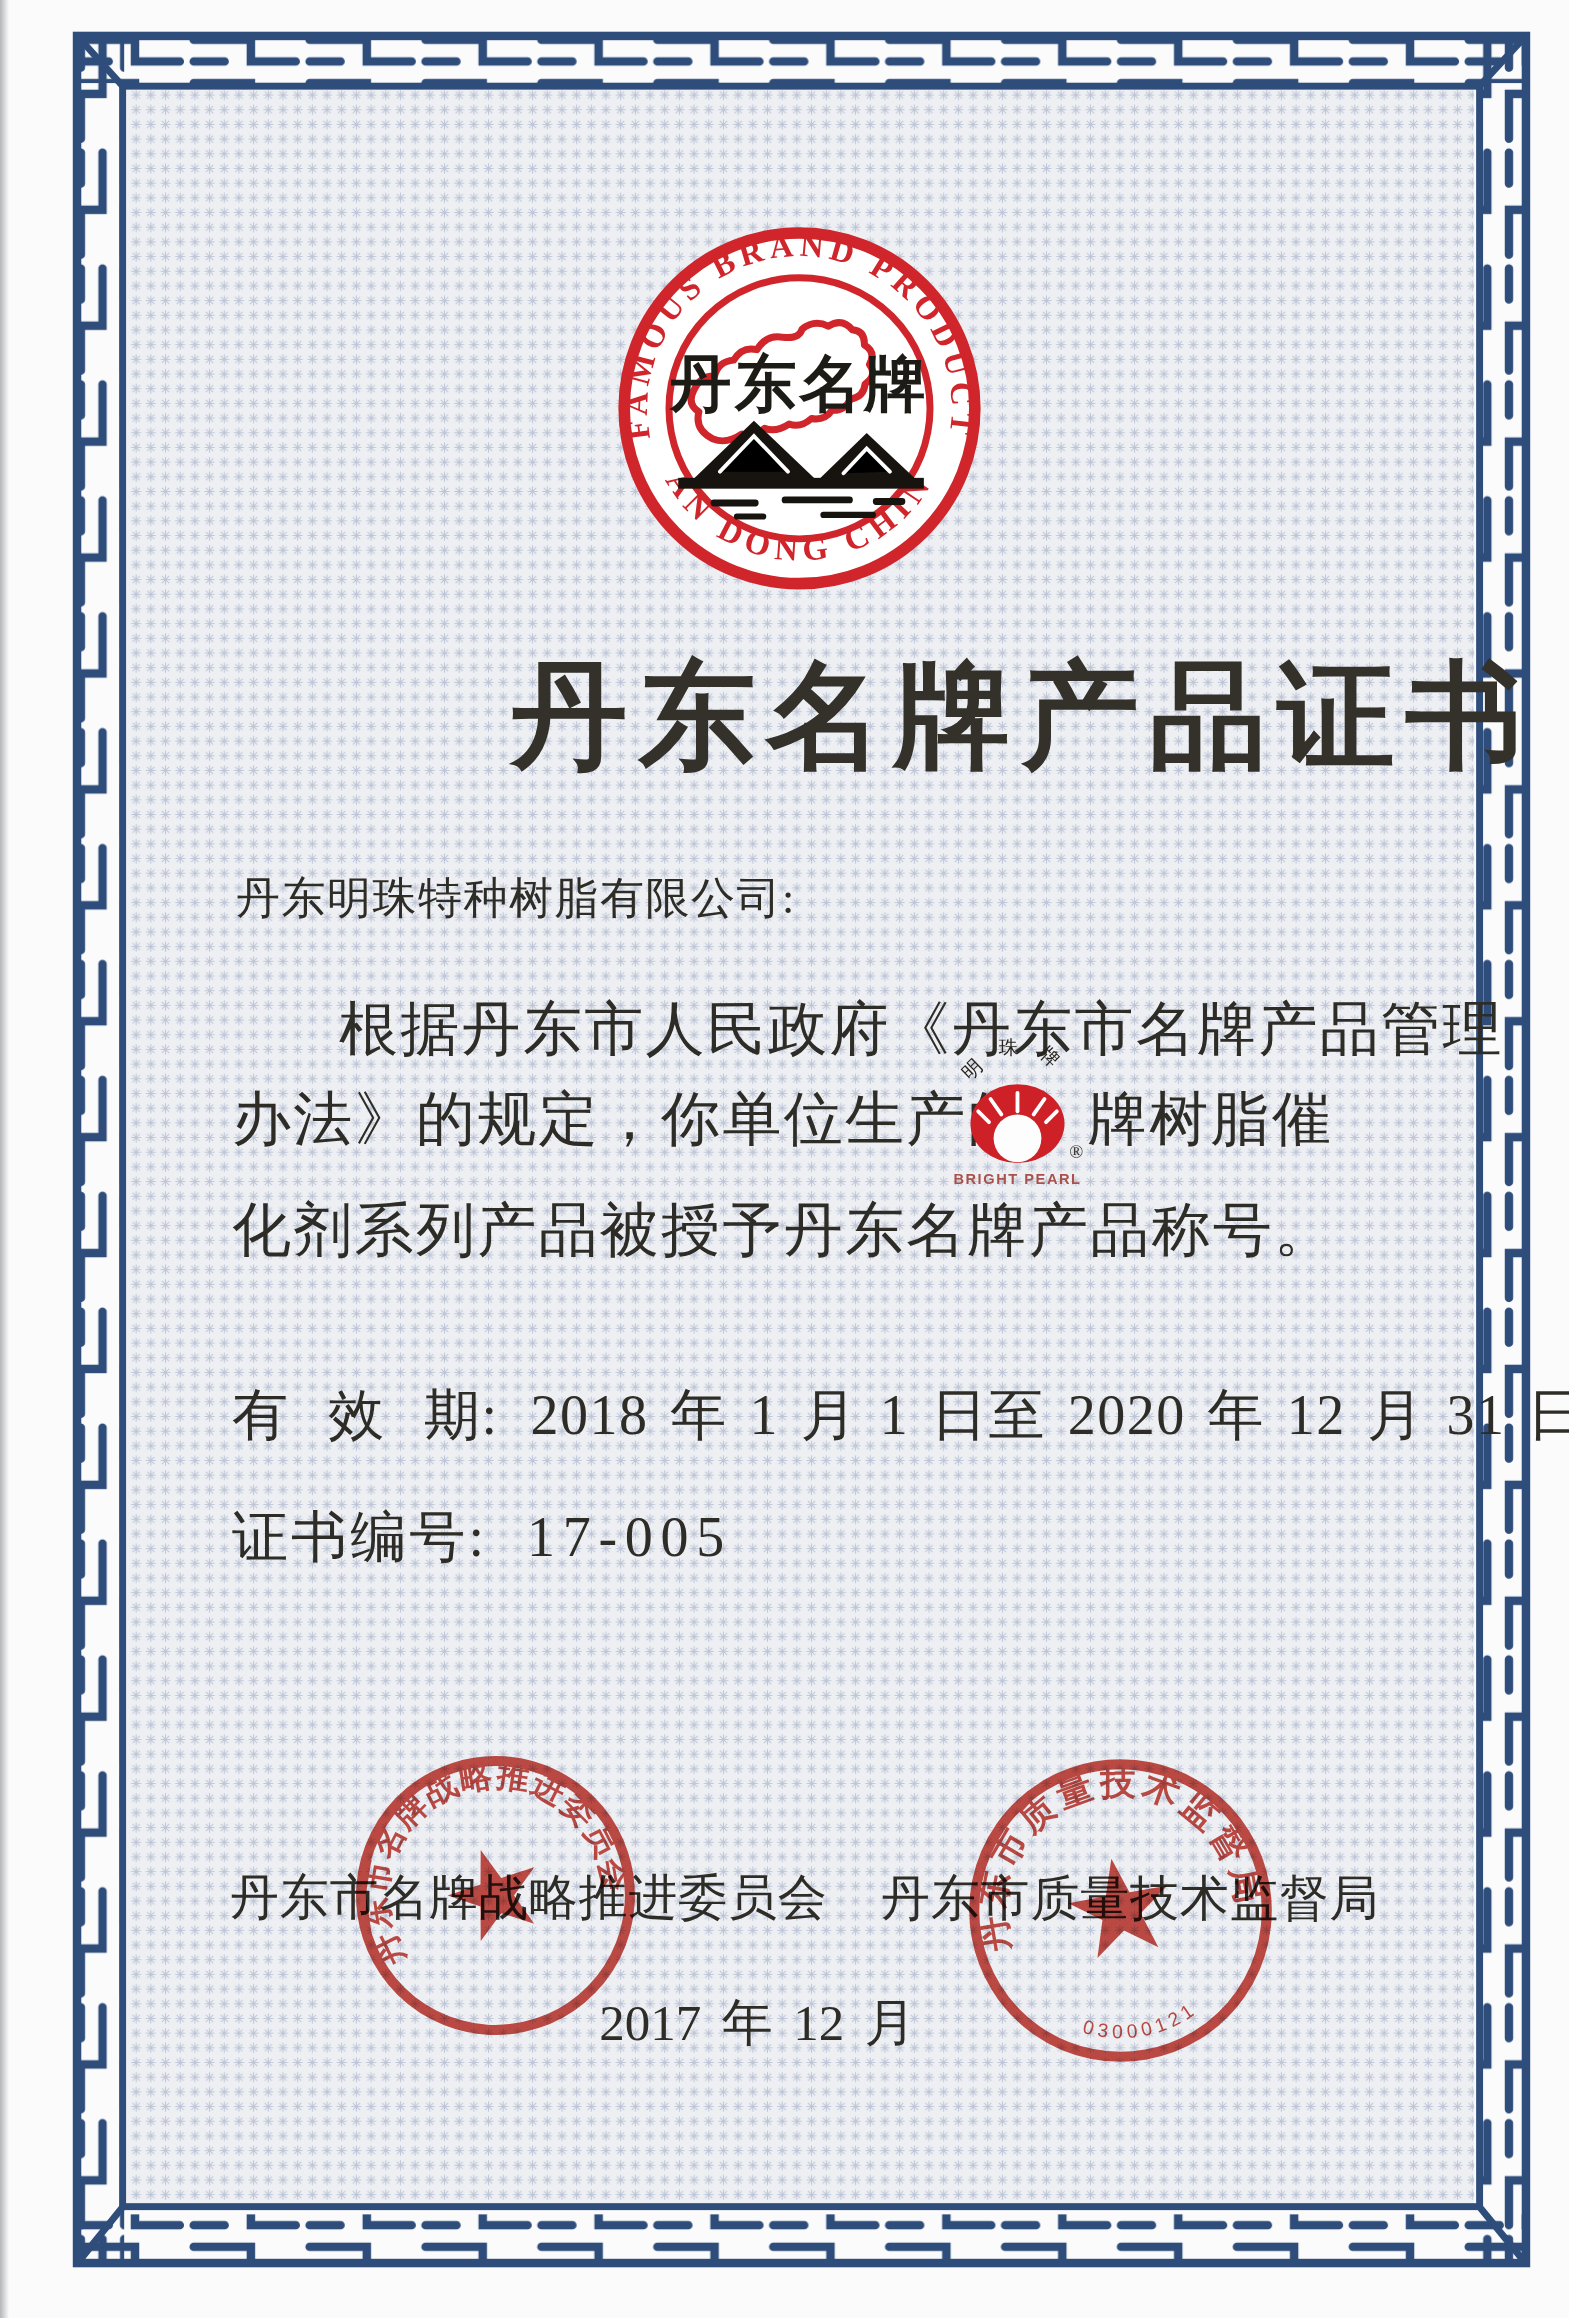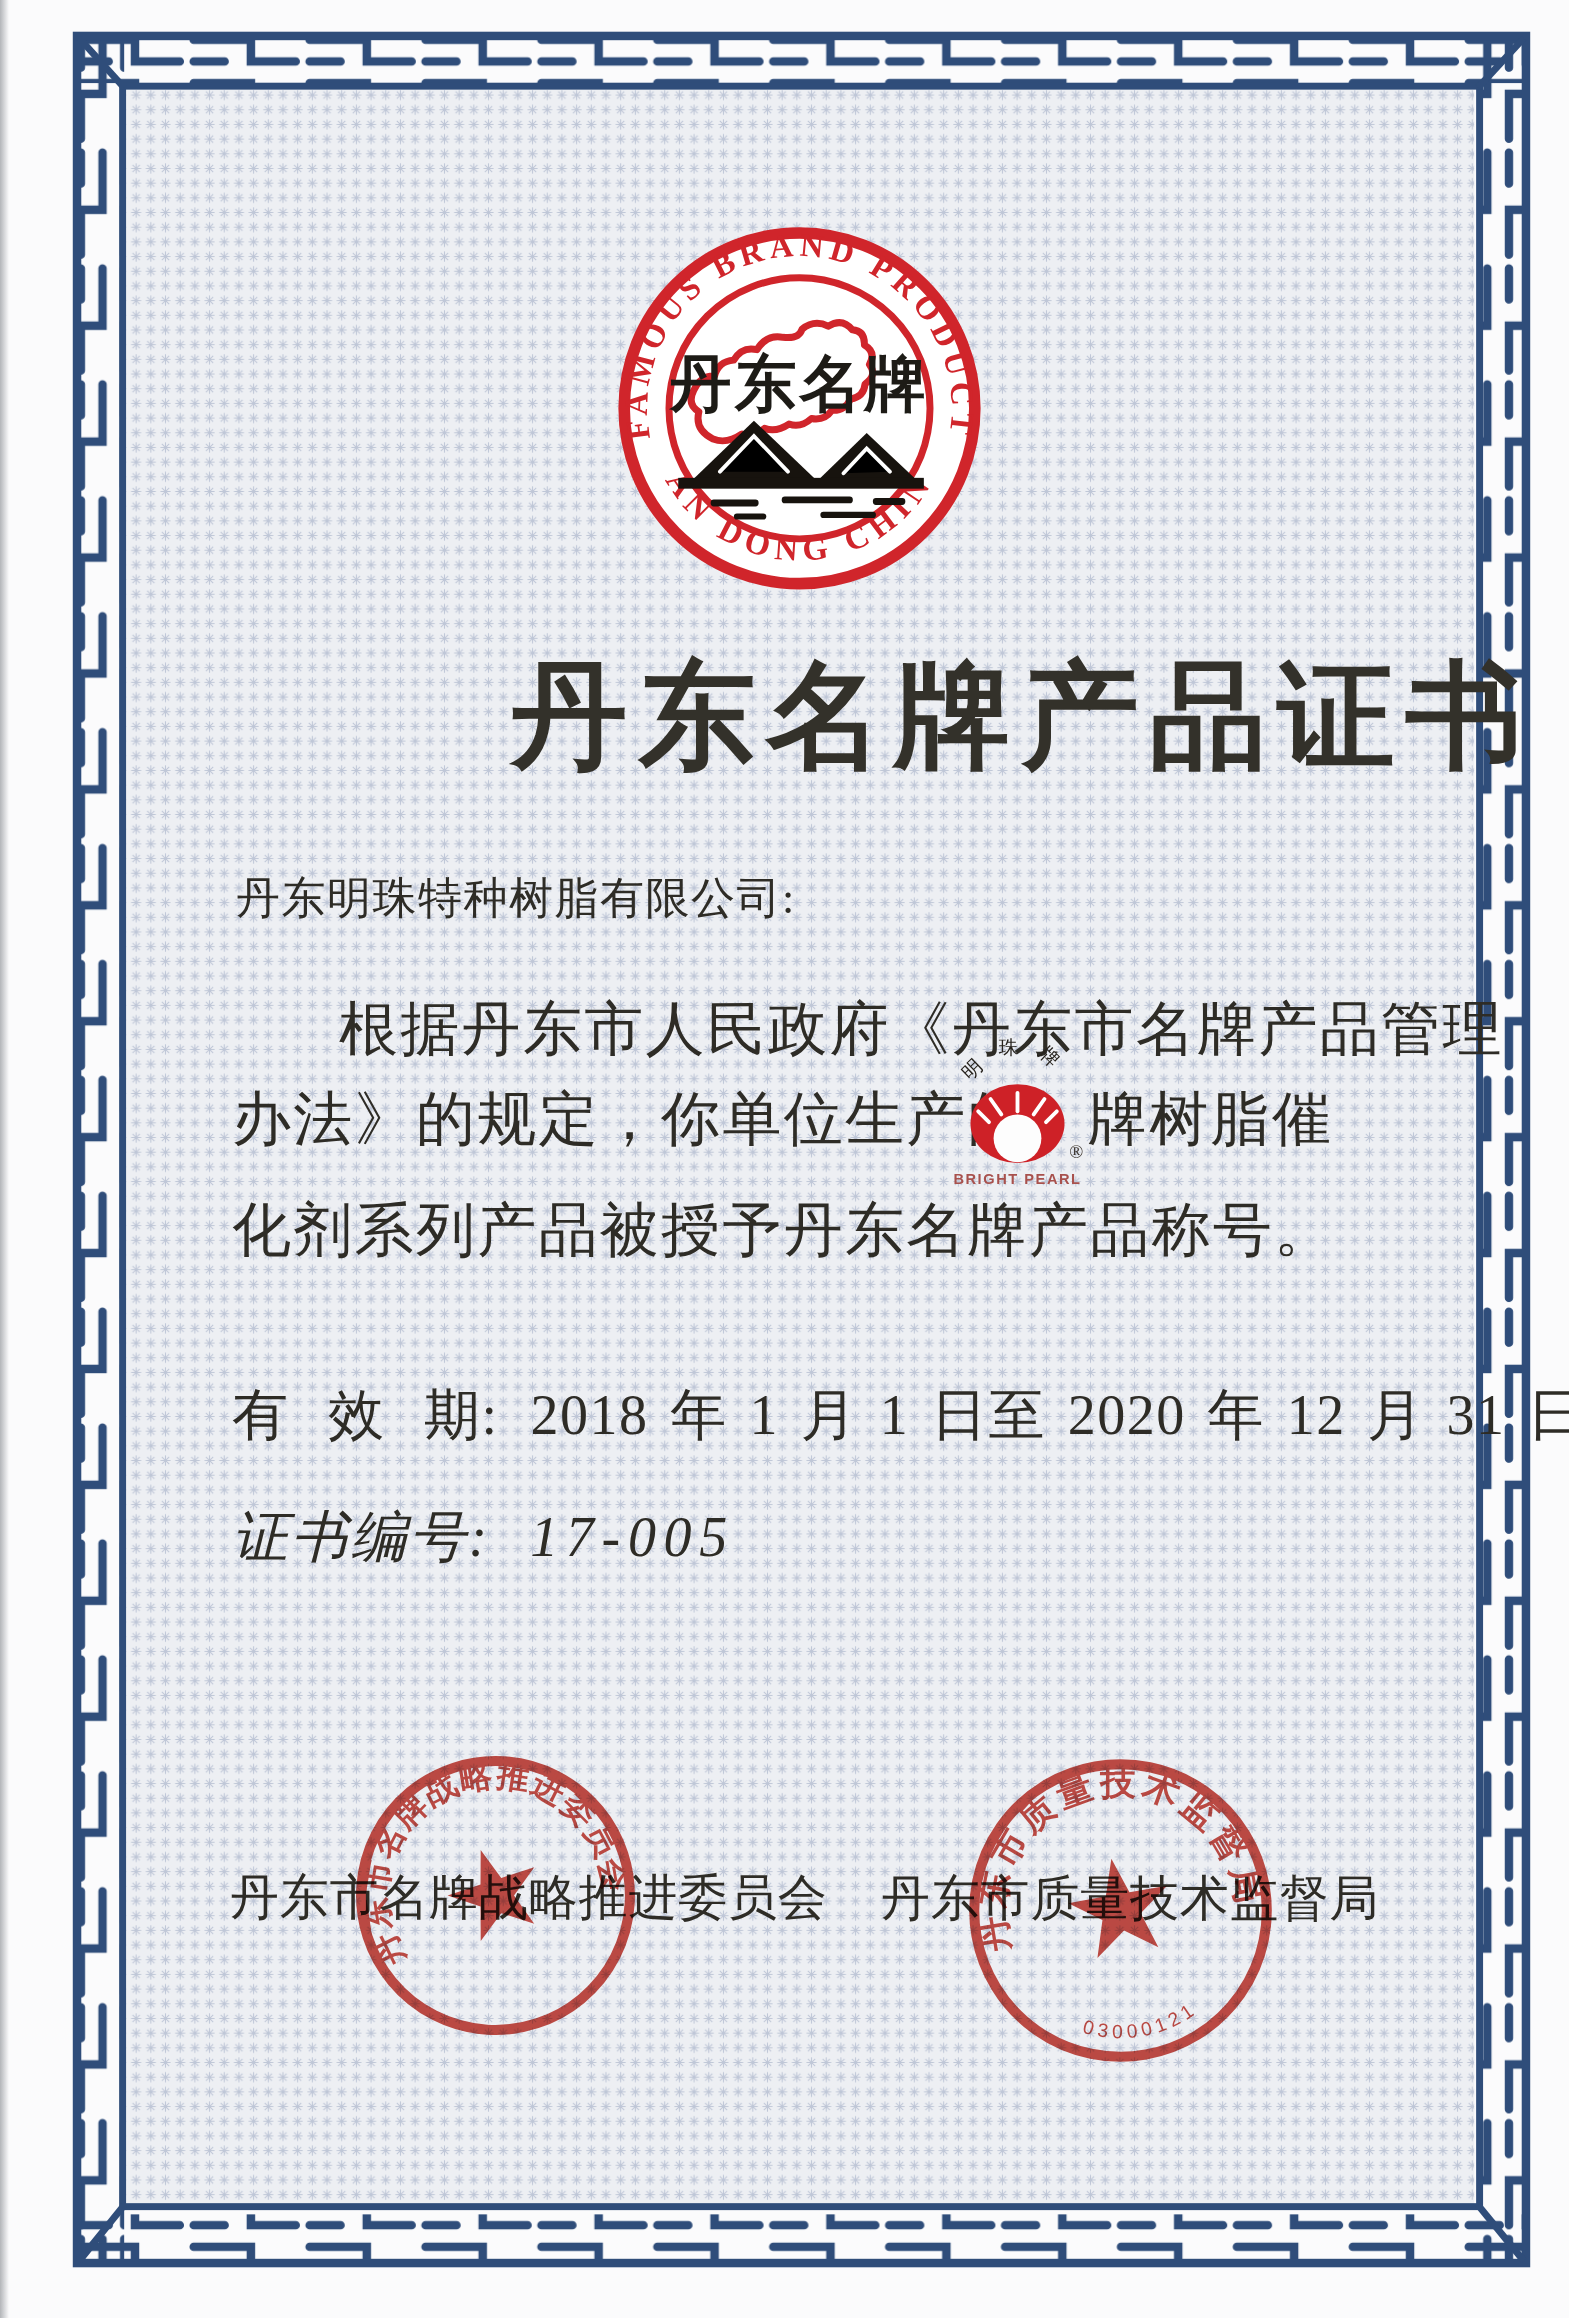--- a/index.html
+++ b/index.html
@@ -20,21 +20,21 @@
   .bodyline{font-size:59px; color:#2e2c26; letter-spacing:2.3px; line-height:87px;text-align:right;}
   .l1{left:232px; top:986px;}
   .l1 .indent{display:inline-block;width:107px;}
   .l2b{left:232px; top:1076px;}
   .l2a{left:1088px; top:1076px;}
   .l3{left:232px; top:1187px;}
   .fieldrow{font-size:56px; color:#2e2c26; line-height:77px;}
   .validity{left:232px; top:1377px;}
   .validity .lab{word-spacing:23px; letter-spacing:1.5px;}
   .validity .val{margin-left:32px; word-spacing:6.2px; letter-spacing:1.5px;}
-  .certno{left:232px; top:1499px;font-style:italic;}
+  .certno{left:232px; top:1499px;}
   .certno .lab{letter-spacing:3.1px;}
   .certno .val{margin-left:40px; letter-spacing:7.7px;}
   .org{font-size:49px; color:#2e2c26; letter-spacing:0.8px; line-height:70px; z-index:2;}
   .org-left{left:230px; top:1863px;}
   .org-right{left:881px; top:1864px;}
   .date{left:541px; top:1992px; width:433px; text-align:center;
     font-size:51px; color:#2e2c26; word-spacing:7.7px; line-height:63px; z-index:2;}
   .brand-mark{left:952px; top:1037px; z-index:2;}
   .seal-wrap{left:618px; top:226px;}
   .stamp{mix-blend-mode:multiply; opacity:.9; z-index:3;}
@@ -152,20 +152,21 @@
 
   <div class="abs fieldrow validity">
     <span class="lab">有 效 期:</span><span class="val">2018 年 1 月 1 日至 2020 年 12 月 31 日</span>
   </div>
   <div class="abs fieldrow certno">
     <span class="lab">证书编号:</span><span class="val">17-005</span>
   </div>
 
   <div class="abs org org-left">丹东市名牌战略推进委员会</div>
   <div class="abs org org-right">丹东市质量技术监督局</div>
+  <div class="abs date">2017 年 12 月</div>
 
   <svg class="abs stamp stamp-left" width="309" height="309" viewBox="-200 -200 400 400">
     <g transform="rotate(-18)">
       <circle cx="0" cy="0" r="174" fill="none" stroke="#c23a31" stroke-width="13"></circle>
       <defs>
           <path id="ringL" d="M-136.2 36.5 A141 141 0 1 1 136.2 36.5"></path>
         </defs>
       <text font-size="42" font-weight="bold" fill="#c23a31" letter-spacing="2" font-family="Liberation Serif, DejaVu Serif, serif">
         <textPath href="#ringL" startOffset="50%" text-anchor="middle">丹东市名牌战略推进委员会</textPath>
       </text>

